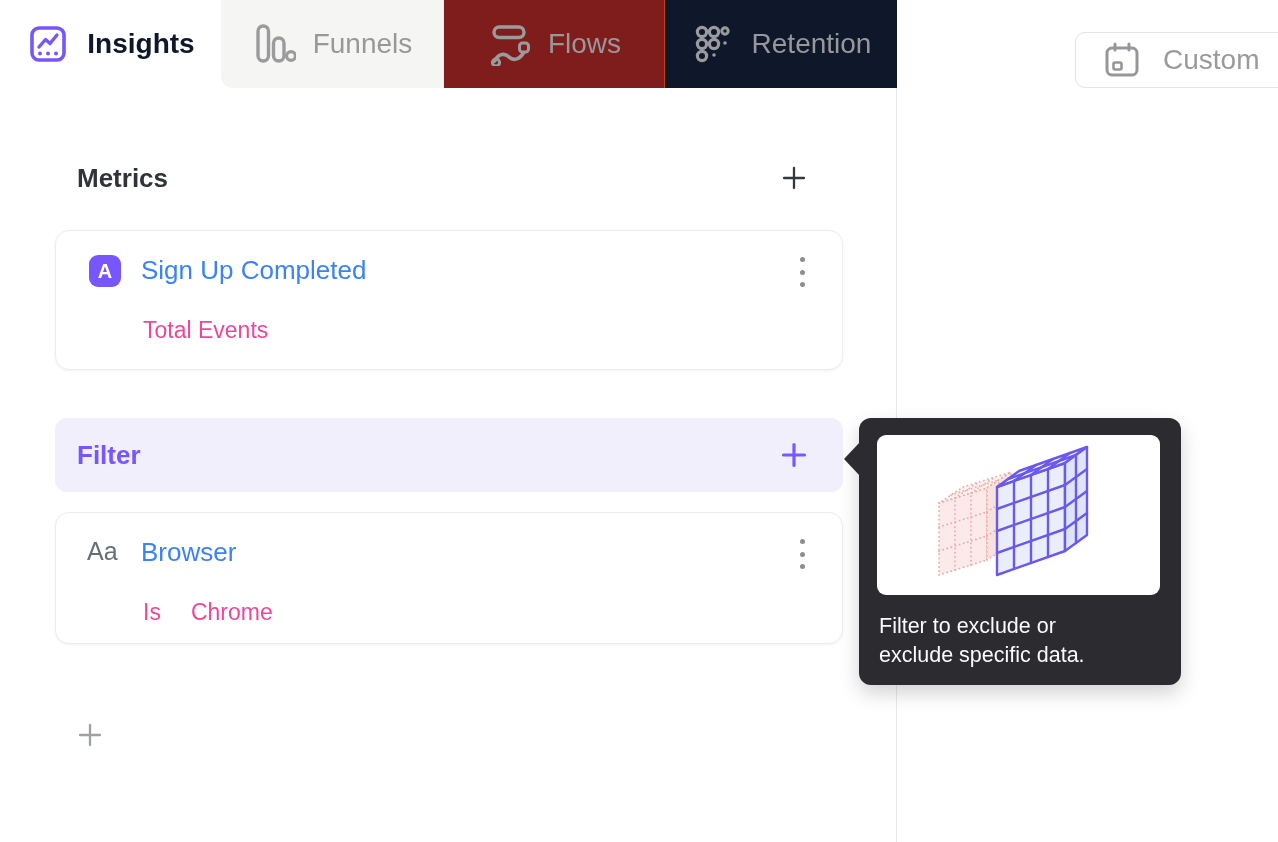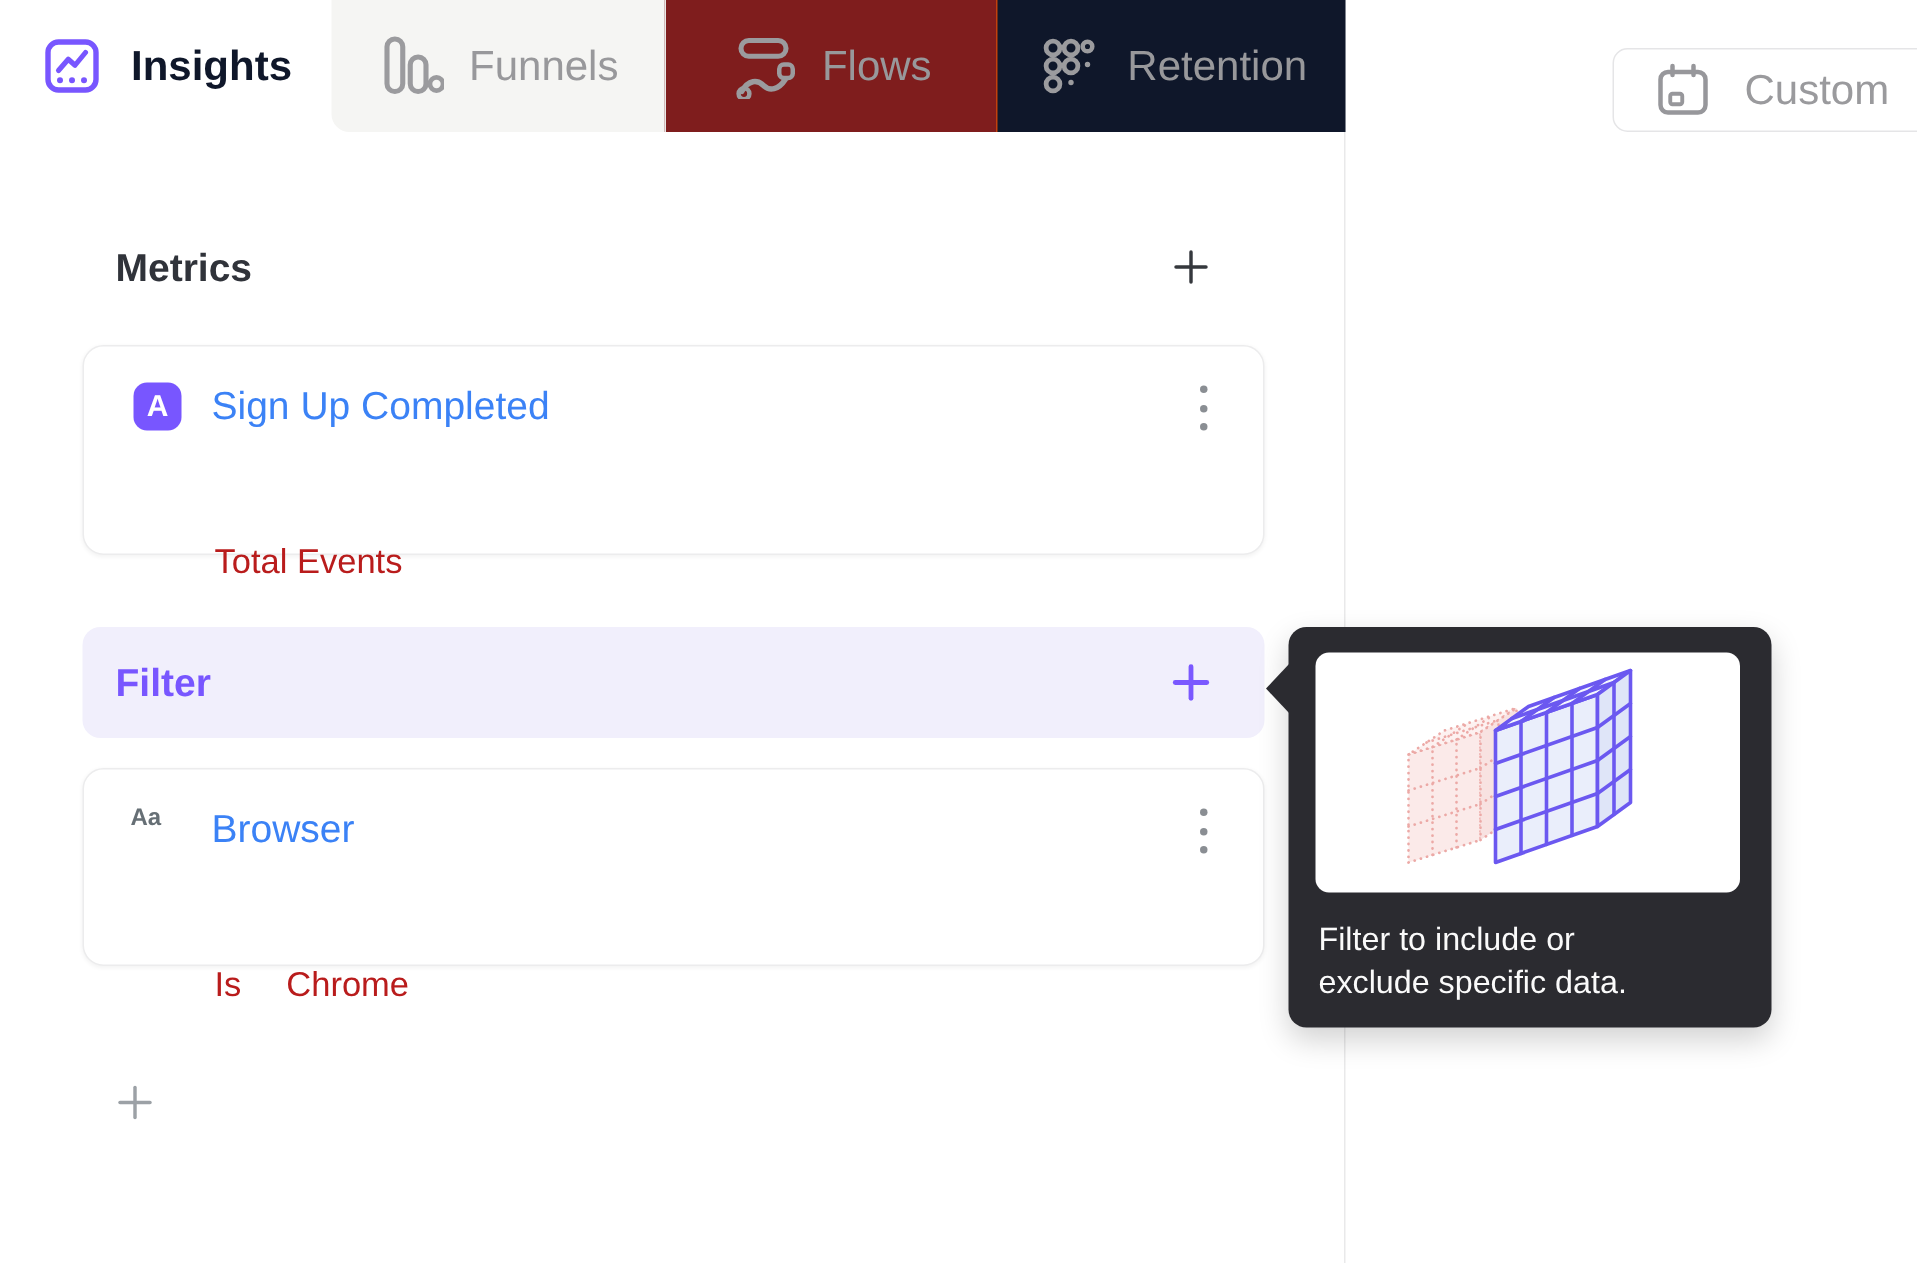--- a/index.html
+++ b/index.html
@@ -61,24 +61,24 @@
     box-shadow: 0 1px 3px rgba(0,0,0,0.05);
   }
   .card-metric { top: 230px; height: 140px; }
   .card-filter { top: 512px; height: 132px; }
   .badge {
     position: absolute; left: 33px; top: 24px; width: 32px; height: 32px;
     background: #7856FF; border-radius: 9px; color: #fff;
     font-size: 20px; font-weight: 700; display: flex; align-items: center; justify-content: center;
   }
   .type-icon {
-    position: absolute; left: 31px; top: 24px; font-size: 16px; font-weight: 700; color: #666F75;
+    position: absolute; left: 31px; top: 24px; font-size: 25px; font-weight: 400; color: #666F75;
   }
   .card-title { position: absolute; left: 85px; top: 24px; font-size: 26px; font-weight: 500; color: #3b82f6; }
-  .card-sub   { position: absolute; left: 87px; top: 86px; font-size: 23px; color: #b91c1c; display: flex; gap: 30px; margin-top: 44px; }
+  .card-sub   { position: absolute; left: 87px; top: 86px; font-size: 23px; color: #ec4899; display: flex; gap: 30px; }
   .kebab { position: absolute; right: 30px; top: 24px; width: 20px; height: 34px; cursor: pointer;
            display: flex; flex-direction: column; align-items: center; justify-content: space-between; padding: 2px 0; }
   .kebab i { width: 5px; height: 5px; border-radius: 50%; background: #8A8E93; }
 
   
   .tooltip {
     position: absolute; left: 859px; top: 418px; width: 322px; height: 267px;
     background: #2B2B30; border-radius: 12px; z-index: 5;
     box-shadow: 0 8px 20px rgba(0,0,0,0.18);
   }
@@ -262,18 +262,18 @@
           <line x1="171" y1="34" x2="193" y2="18"></line>
           <line x1="131" y1="44" x2="199" y2="20"></line>
           <line x1="188" y1="94" x2="210" y2="78"></line>
           <line x1="188" y1="72" x2="210" y2="56"></line>
           <line x1="188" y1="50" x2="210" y2="34"></line>
           <line x1="199" y1="108" x2="199" y2="20"></line>
         </g>
       </svg>
     </div>
     <div class="tooltip-text">
-      <div>Filter to include or</div>
+      <div>Filter to exclude or</div>
       <div>exclude specific data.</div>
     </div>
   </div>
 
 </div>
 
 </body></html>

